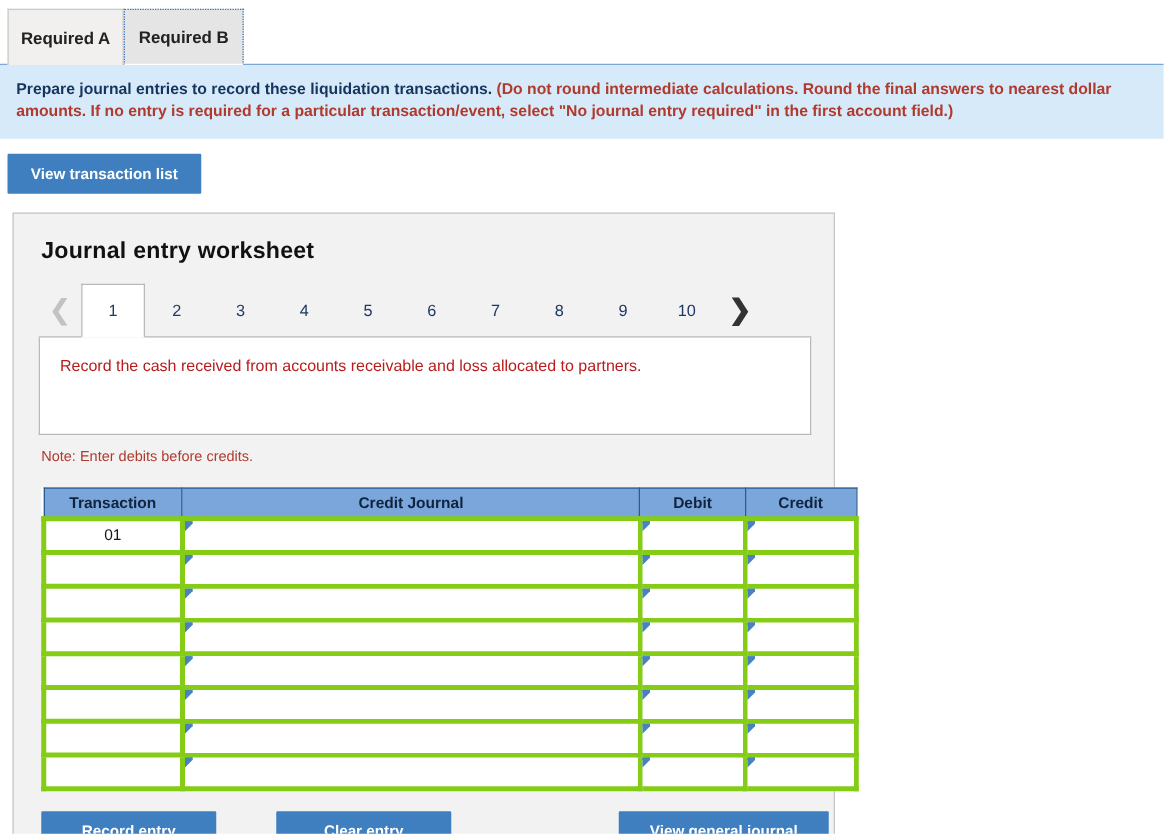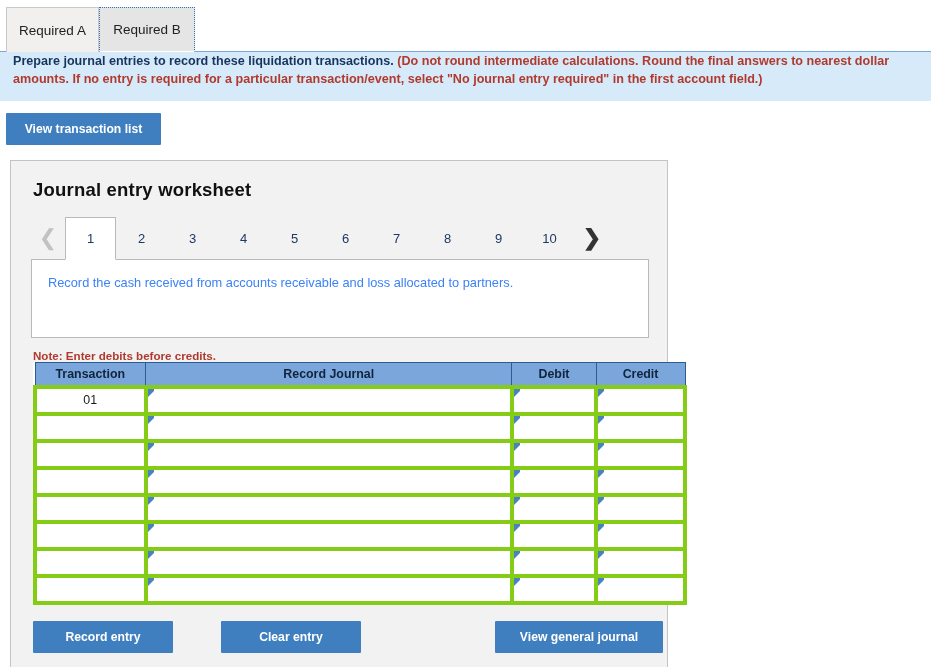--- a/index.html
+++ b/index.html
@@ -33,35 +33,36 @@
     display: flex;
     align-items: center;
     justify-content: center;
     font-size: 13.5px;
     color: #222222;
     background: #f1f0ef;
     border: 1px solid #c9c9c9;
     border-bottom: none;
     cursor: pointer;
     user-select: none;
+    font-weight: bold;
   }
   .tab.tab-a { left: 6px; width: 93px; }
   .tab.tab-b {
     left: 99px;
     width: 96px;
     background: #e5e5e5;
     border: 1px dotted #2f6fb5;
     border-bottom: 1px solid #ffffff;
     z-index: 3;
   }
 
   
   .instructions {
     background: #d7eaf9;
-    padding: 0 13px 12px 13px;
+    padding: 10px 13px 12px 13px;
     box-sizing: border-box;
     line-height: 1.45;
     font-size: 12.6px;
     font-weight: bold;
     color: #16355e;
   }
   .instructions .paren { color: #b03a2e; font-weight: bold; }
 
   
   .btn {
@@ -151,27 +152,27 @@
   .description-box {
     margin: 0 18px 0 20px;
     background: #ffffff;
     border: 1px solid #b9b9b9;
     border-top: none;
     box-sizing: border-box;
     height: 78px;
     padding: 14px 16px;
     font-size: 12.8px;
     line-height: 1.45;
-    color: #3b82f6;
+    color: #b91c1c;
   }
 
   .note {
-    margin: 11px 0 0 22px;
+    margin: 11px 0 18px 22px;
     font-size: 11.6px;
-    font-weight: bold;
+    font-weight: normal;
     color: #b03a2e;
   }
 
   
   .jtable-wrap { margin: 0 0 0 22px; }
   table.jtable {
     border-collapse: collapse;
     table-layout: fixed;
     width: 654px;
     background: #ffffff;
@@ -292,21 +293,21 @@
     <table class="jtable">
       <colgroup>
         <col style="width:92px">
         <col style="width:305px">
         <col style="width:70px">
         <col style="width:74px">
       </colgroup>
       <thead>
         <tr>
           <th>Transaction</th>
-          <th>Record Journal</th>
+          <th>Credit Journal</th>
           <th>Debit</th>
           <th>Credit</th>
         </tr>
       </thead>
       <tbody id="journal-body">
           <tr>
             <td class="txcell">01</td>
             <td class="inputcell"><span class="cell-marker"></span><input class="cell-input" type="text" style=""></td>
             <td class="inputcell"><span class="cell-marker"></span><input class="cell-input" type="text" style=""></td>
             <td class="inputcell"><span class="cell-marker"></span><input class="cell-input" type="text" style=""></td>

